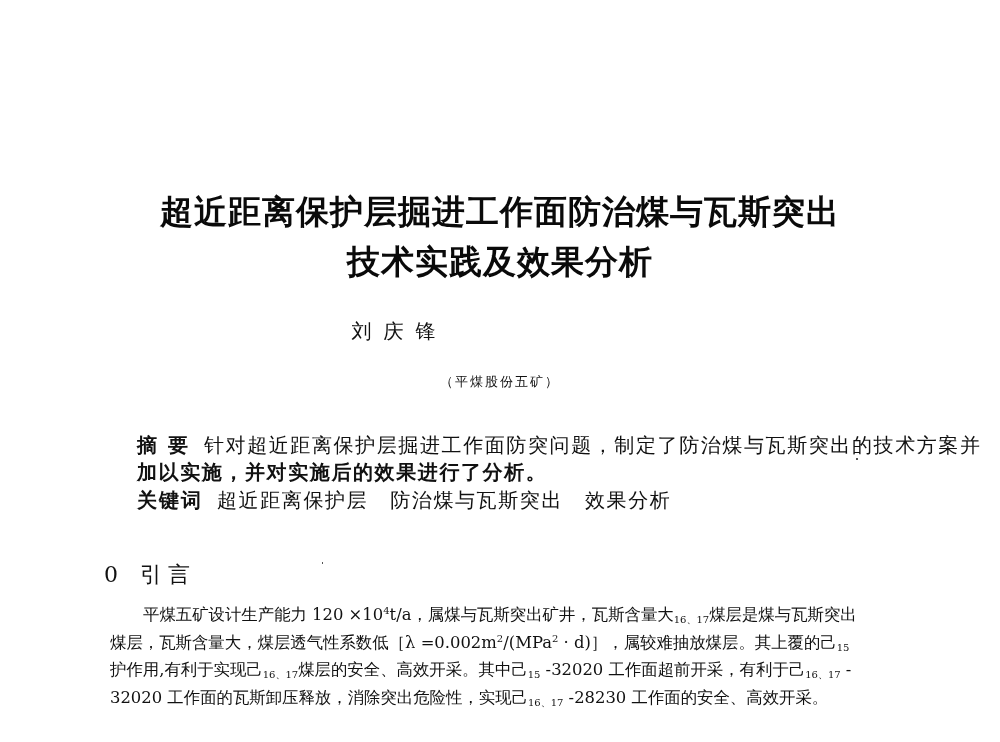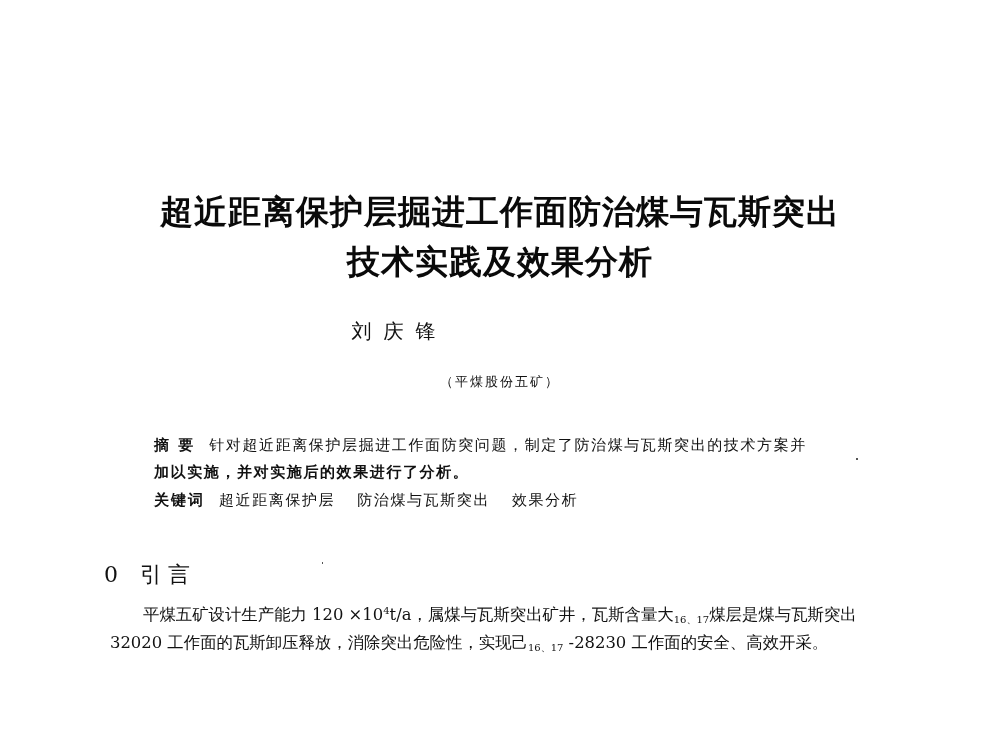--- a/index.html
+++ b/index.html
@@ -2,21 +2,21 @@
 <html><head>
 <meta charset="utf-8">
 <style>
   html, body { margin: 0; padding: 0; background: #ffffff; }
   body { width: 1000px; height: 742px; position: relative; overflow: hidden; color: #111; font-family: "DejaVu Serif", "Liberation Serif", serif; }
   .title { position: absolute; left: 0; width: 1000px; text-align: center; font-family: Liberation Mono, monospace; font-weight: bold; font-size: 33px; letter-spacing: 1px; color: #0a0a0a; }
   .title.l1 { top: 190px; }
   .title.l2 { top: 240px; }
   .author { position: absolute; top: 318px; left: 0; width: 799px; text-align: center; font-size: 20px; letter-spacing: 12px; }
   .affil { position: absolute; top: 373px; left: 0; width: 1000px; text-align: center; font-size: 13px; letter-spacing: 2px; }
-  .abs { position: absolute; left: 154px; font-size: 15px; letter-spacing: 1.6px; line-height: 20px; white-space: nowrap; }
+  .abs { position: absolute; left: 137px; font-size: 20px; letter-spacing: 1.6px; line-height: 20px; white-space: nowrap; }
   .abs .lbl { font-family: "DejaVu Sans", sans-serif; font-weight: bold; margin-right: 14px; letter-spacing: 2px; }
   .abs.a1 { top: 435px; }
   .abs.a2 { top: 462px; font-weight: bold; }
   .abs.a3 { top: 490px; }
   .kw { margin-right: 22px; }
   .sec { position: absolute; top: 560px; left: 104px; font-size: 22px; }
   .sec .num { margin-right: 22px; }
   .sec .name { letter-spacing: 6px; }
   .para { position: absolute; left: 110px; width: 790px; font-size: 16.4px; line-height: 27.5px; text-align: justify; white-space: nowrap; }
   .para .ln { display: block; height: 27.5px; }
@@ -43,17 +43,19 @@
 <div class="abs a3">
   <span class="lbl">关键词</span><span class="kw">超近距离保护层</span><span class="kw">防治煤与瓦斯突出</span><span class="kw">效果分析</span>
 </div>
 
 <div class="sec">
   <span class="num">0</span><span class="name">引言</span>
 </div>
 
 <div class="para" style="top:601px;">
   <span class="ln first"><span>平煤五矿设计生产能力 120 ×10</span><sup>4</sup><span>t/a，属煤与瓦斯突出矿井，瓦斯含量大</span><sub>16、17</sub><span>煤层是煤与瓦斯突出</span></span>
+  <span class="ln"><span>煤层，瓦斯含量大，煤层透气性系数低［λ =0.002m</span><sup>2</sup><span>/(MPa</span><sup>2</sup><span> · d)］，属较难抽放煤层。其上覆的己</span><sub>15</sub></span>
+  <span class="ln"><span>护作用,有利于实现己</span><sub>16、17</sub><span>煤层的安全、高效开采。其中己</span><sub>15</sub><span> -32020 工作面超前开采，有利于己</span><sub>16、17</sub><span> -</span></span>
   <span class="ln"><span>32020 工作面的瓦斯卸压释放，消除突出危险性，实现己</span><sub>16、17</sub><span> -28230 工作面的安全、高效开采。</span></span>
 </div>
 
 <div class="speck" style="left:856px; top:458px;"></div>
 <div class="speck" style="left:322px; top:562px; width:1px; height:2px;"></div>
 
 </body></html>

